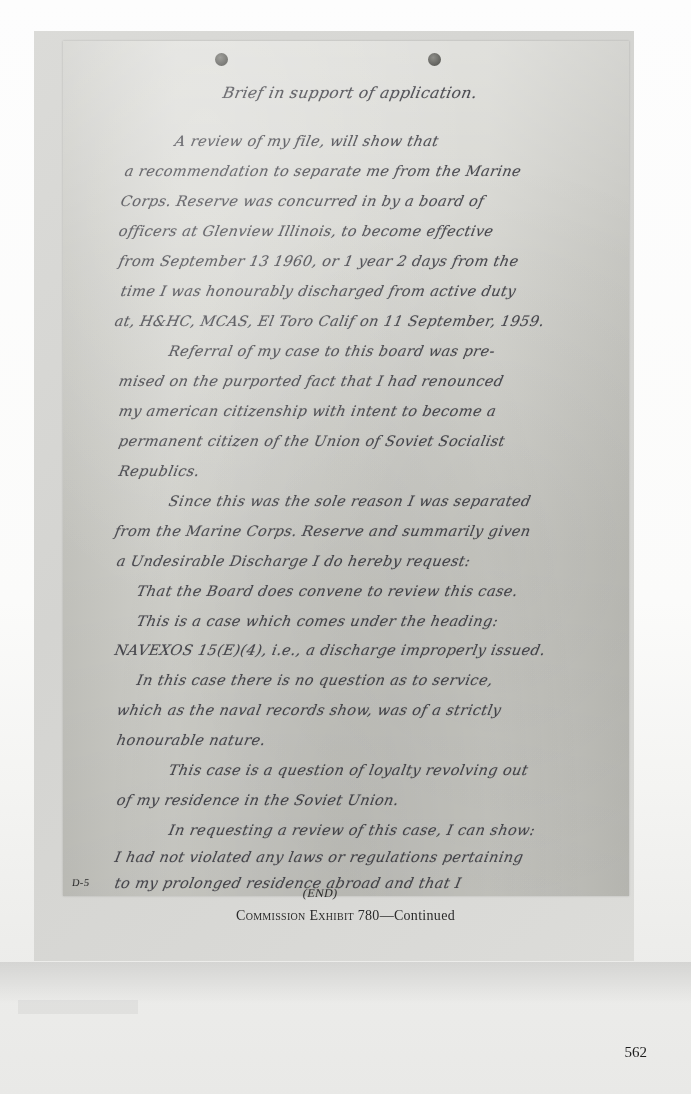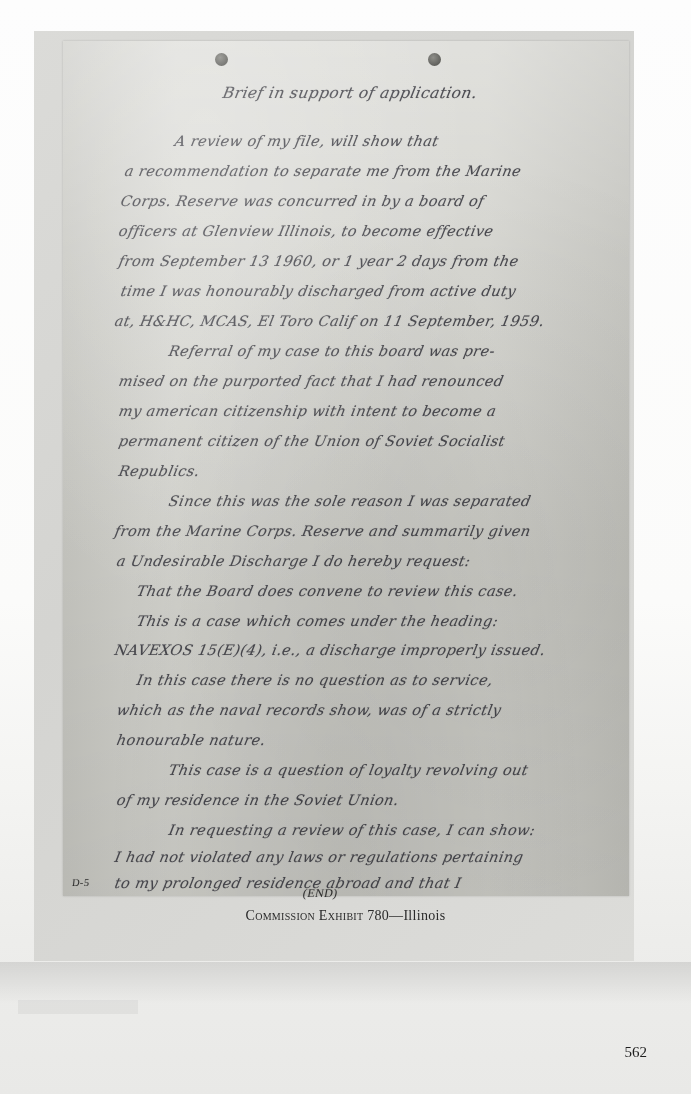--- a/index.html
+++ b/index.html
@@ -202,17 +202,17 @@
   <div style="position:absolute; left:63px; top:41px; width:566px; height:855px; pointer-events:none;">
 
     <div class="line tiny" style="position:absolute; left:9px; top:836px; opacity:0.75;">D-5</div>
     <div class="line small" style="position:absolute; left:240px; top:845px; opacity:0.75;">(END)</div>
   </div>
 
   <div class="scan-shadow"></div>
   <div class="scan-band"></div>
 
   <div class="caption">
-    <span class="sc">Commission Exhibit 780</span><span>—Illinois</span>
+    <span class="sc">Commission Exhibit 780</span><span>—Continued</span>
   </div>
 
   <div class="folio">562</div>
 </div>
 
 </body></html>

